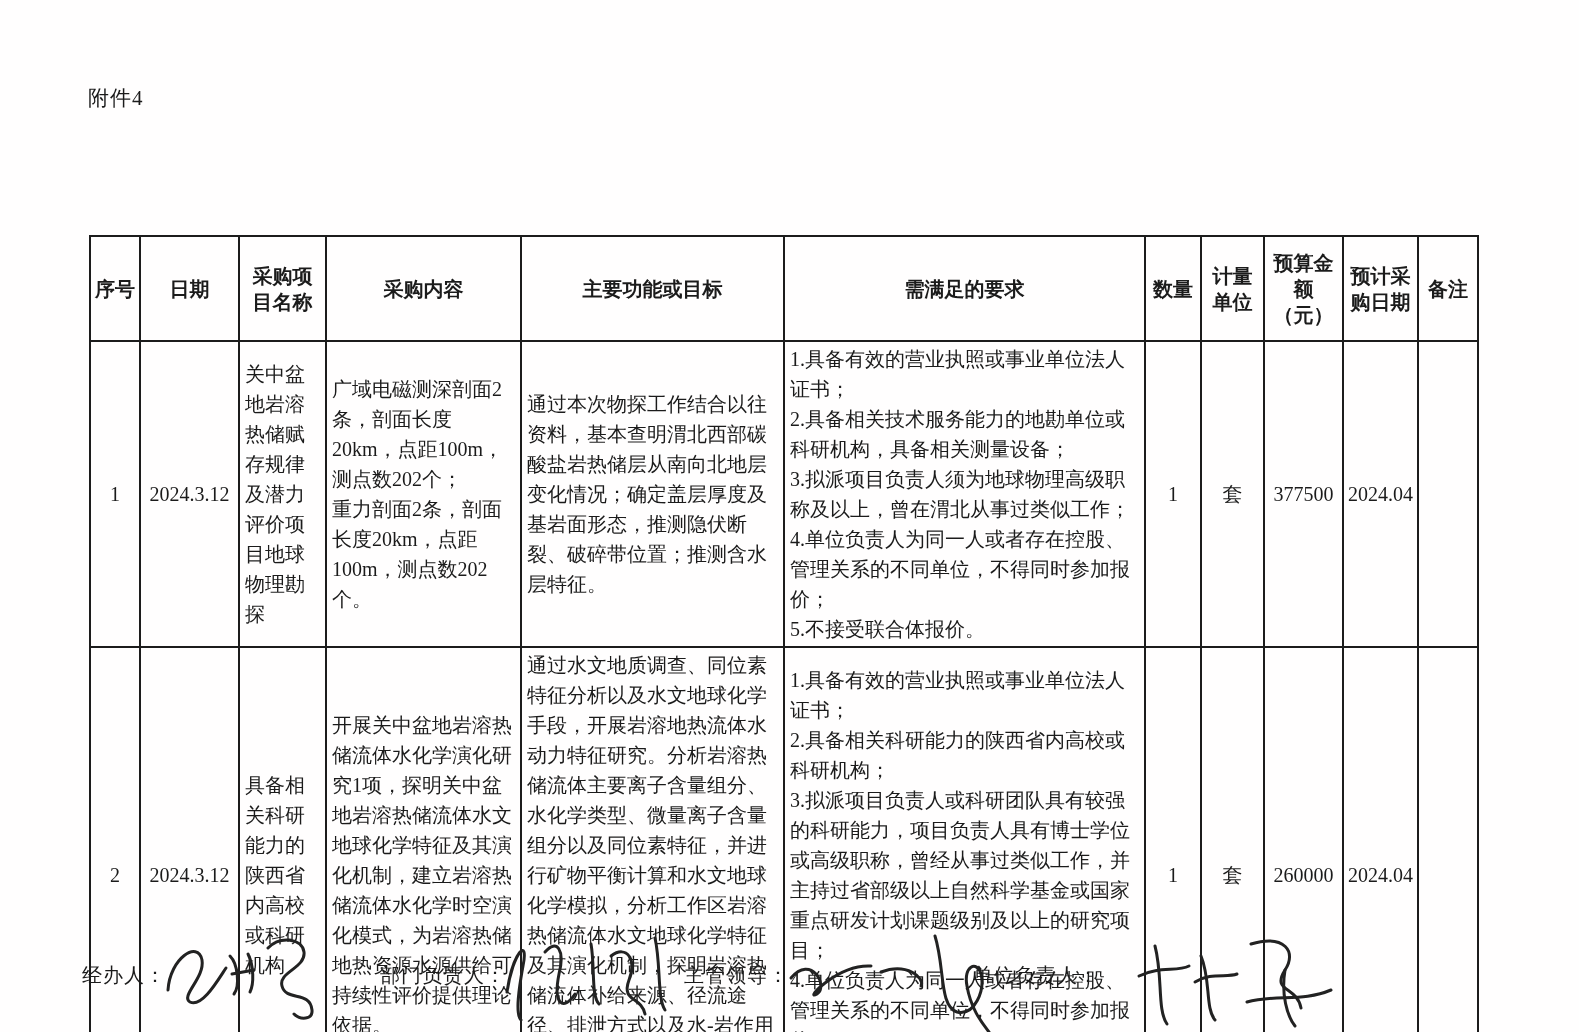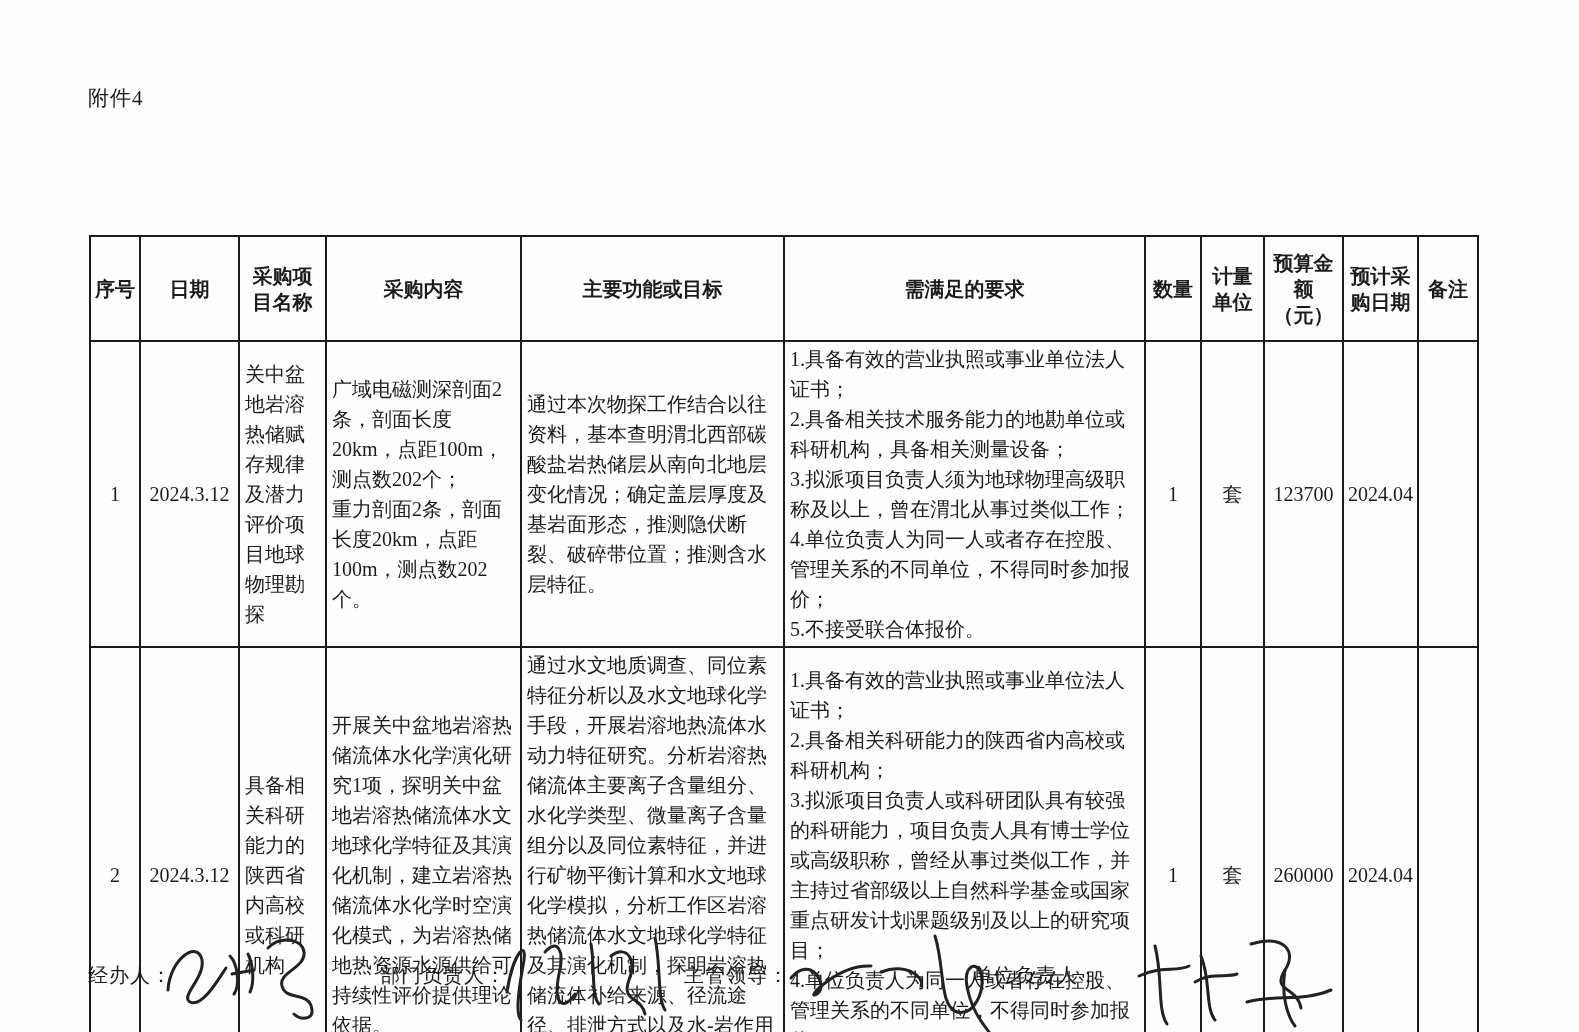--- a/index.html
+++ b/index.html
@@ -97,21 +97,21 @@
       <td class="txt pre">广域电磁测深剖面2条，剖面长度20km，点距100m，测点数202个；
 重力剖面2条，剖面长度20km，点距100m，测点数202个。</td>
       <td class="txt">通过本次物探工作结合以往资料，基本查明渭北西部碳酸盐岩热储层从南向北地层变化情况；确定盖层厚度及基岩面形态，推测隐伏断裂、破碎带位置；推测含水层特征。</td>
       <td class="txt pre">1.具备有效的营业执照或事业单位法人证书；
 2.具备相关技术服务能力的地勘单位或科研机构，具备相关测量设备；
 3.拟派项目负责人须为地球物理高级职称及以上，曾在渭北从事过类似工作；
 4.单位负责人为同一人或者存在控股、管理关系的不同单位，不得同时参加报价；
 5.不接受联合体报价。</td>
       <td class="center">1</td>
       <td class="center">套</td>
-      <td class="center">123700</td>
+      <td class="center">377500</td>
       <td class="center">2024.04</td>
       <td class="center"></td>
     </tr>
     <tr class="row-2">
       <td class="center">2</td>
       <td class="center">2024.3.12</td>
       <td class="txt">具备相关科研能力的陕西省内高校或科研机构</td>
       <td class="txt">开展关中盆地岩溶热储流体水化学演化研究1项，探明关中盆地岩溶热储流体水文地球化学特征及其演化机制，建立岩溶热储流体水化学时空演化模式，为岩溶热储地热资源水源供给可持续性评价提供理论依据。</td>
       <td class="txt">通过水文地质调查、同位素特征分析以及水文地球化学手段，开展岩溶地热流体水动力特征研究。分析岩溶热储流体主要离子含量组分、水化学类型、微量离子含量组分以及同位素特征，并进行矿物平衡计算和水文地球化学模拟，分析工作区岩溶热储流体水文地球化学特征及其演化机制，探明岩溶热储流体补给来源、径流途径、排泄方式以及水-岩作用过程，探索岩溶热水水文地球化学特征及其指示意义。</td>
       <td class="txt pre">1.具备有效的营业执照或事业单位法人证书；
@@ -129,21 +129,21 @@
       <td class="center" colspan="6">合计</td>
       <td class="center">2</td>
       <td class="center">套</td>
       <td class="center">563600</td>
       <td class="center"></td>
       <td class="center"></td>
     </tr>
   </tbody>
     </table>
 
-  <div class="sig-label" style="left:88px;top:962px;">经办人：</div>
+  <div class="sig-label" style="left:82px;top:962px;">经办人：</div>
   <div class="sig" style="left:160px;top:928px;width:170px;height:95px;">
     <svg width="170" height="95" viewBox="0 0 170 95">
       <path d="M8,62 C10,30 38,12 42,32 C45,50 20,68 30,74 C42,80 58,52 66,40"></path>
       <path d="M70,28 C78,36 80,58 74,66"></path>
       <path d="M88,26 C94,38 94,56 90,64"></path>
       <path d="M72,46 L94,42"></path>
       <path d="M108,20 C120,8 142,10 144,24 C146,40 118,44 122,58 C126,74 150,62 152,82 C153,92 140,92 134,86"></path>
     </svg>
   </div>
 

